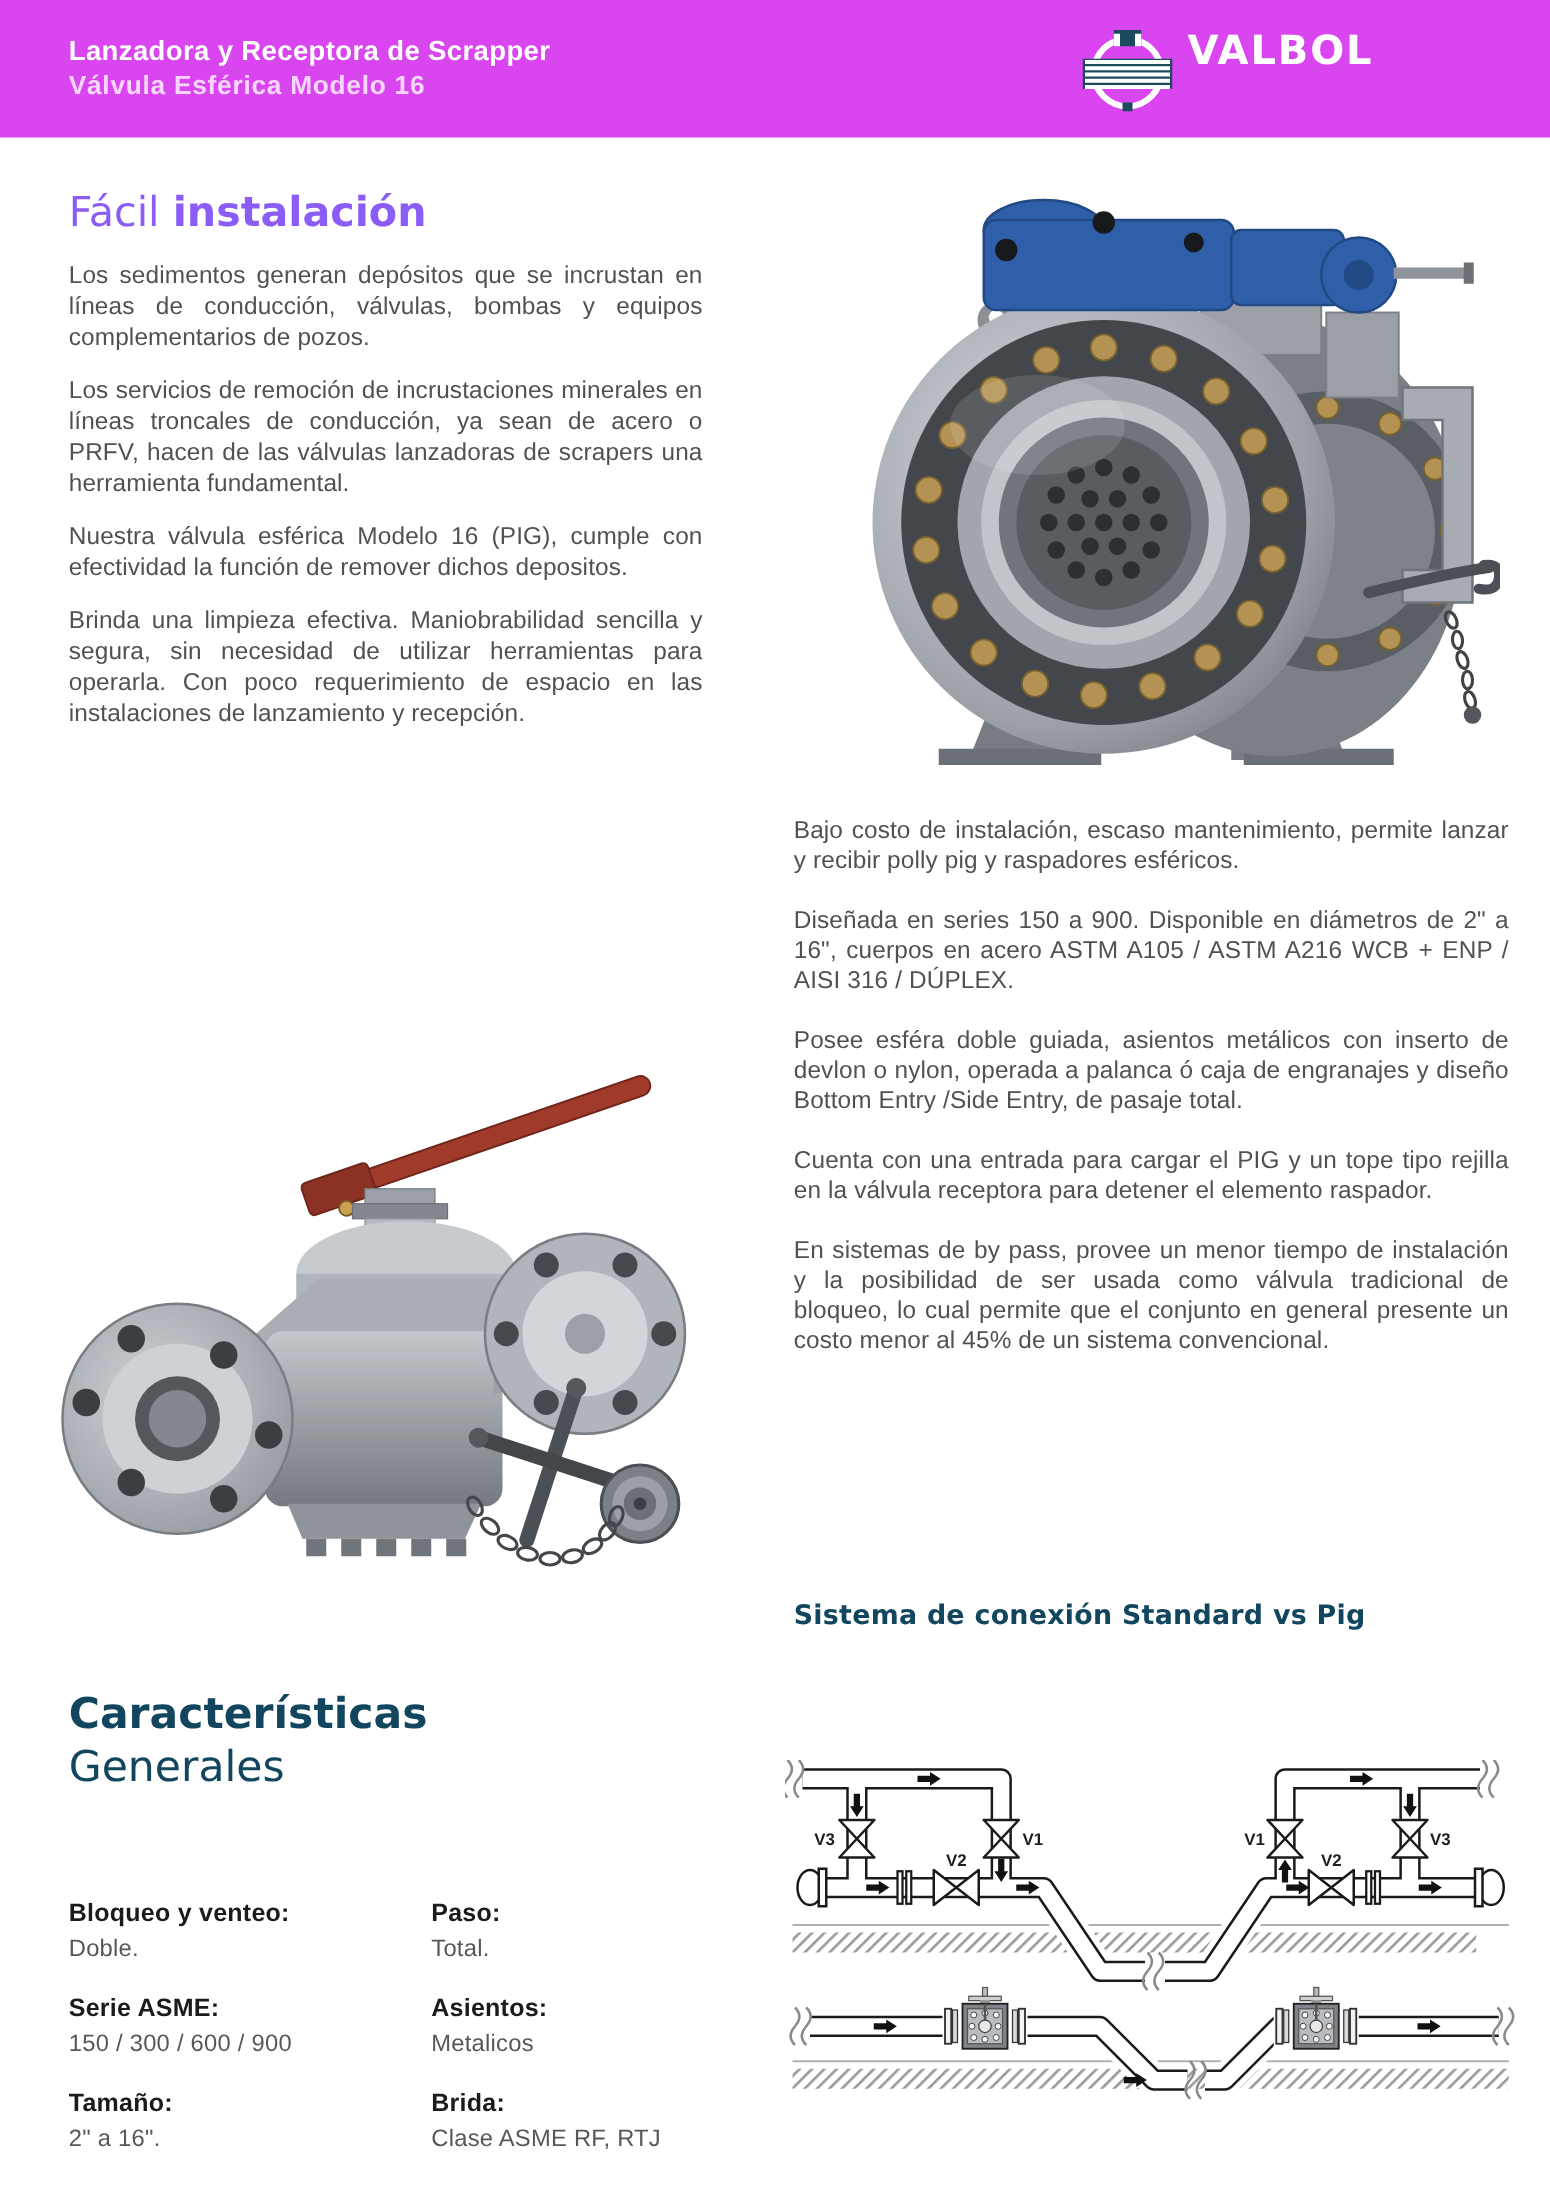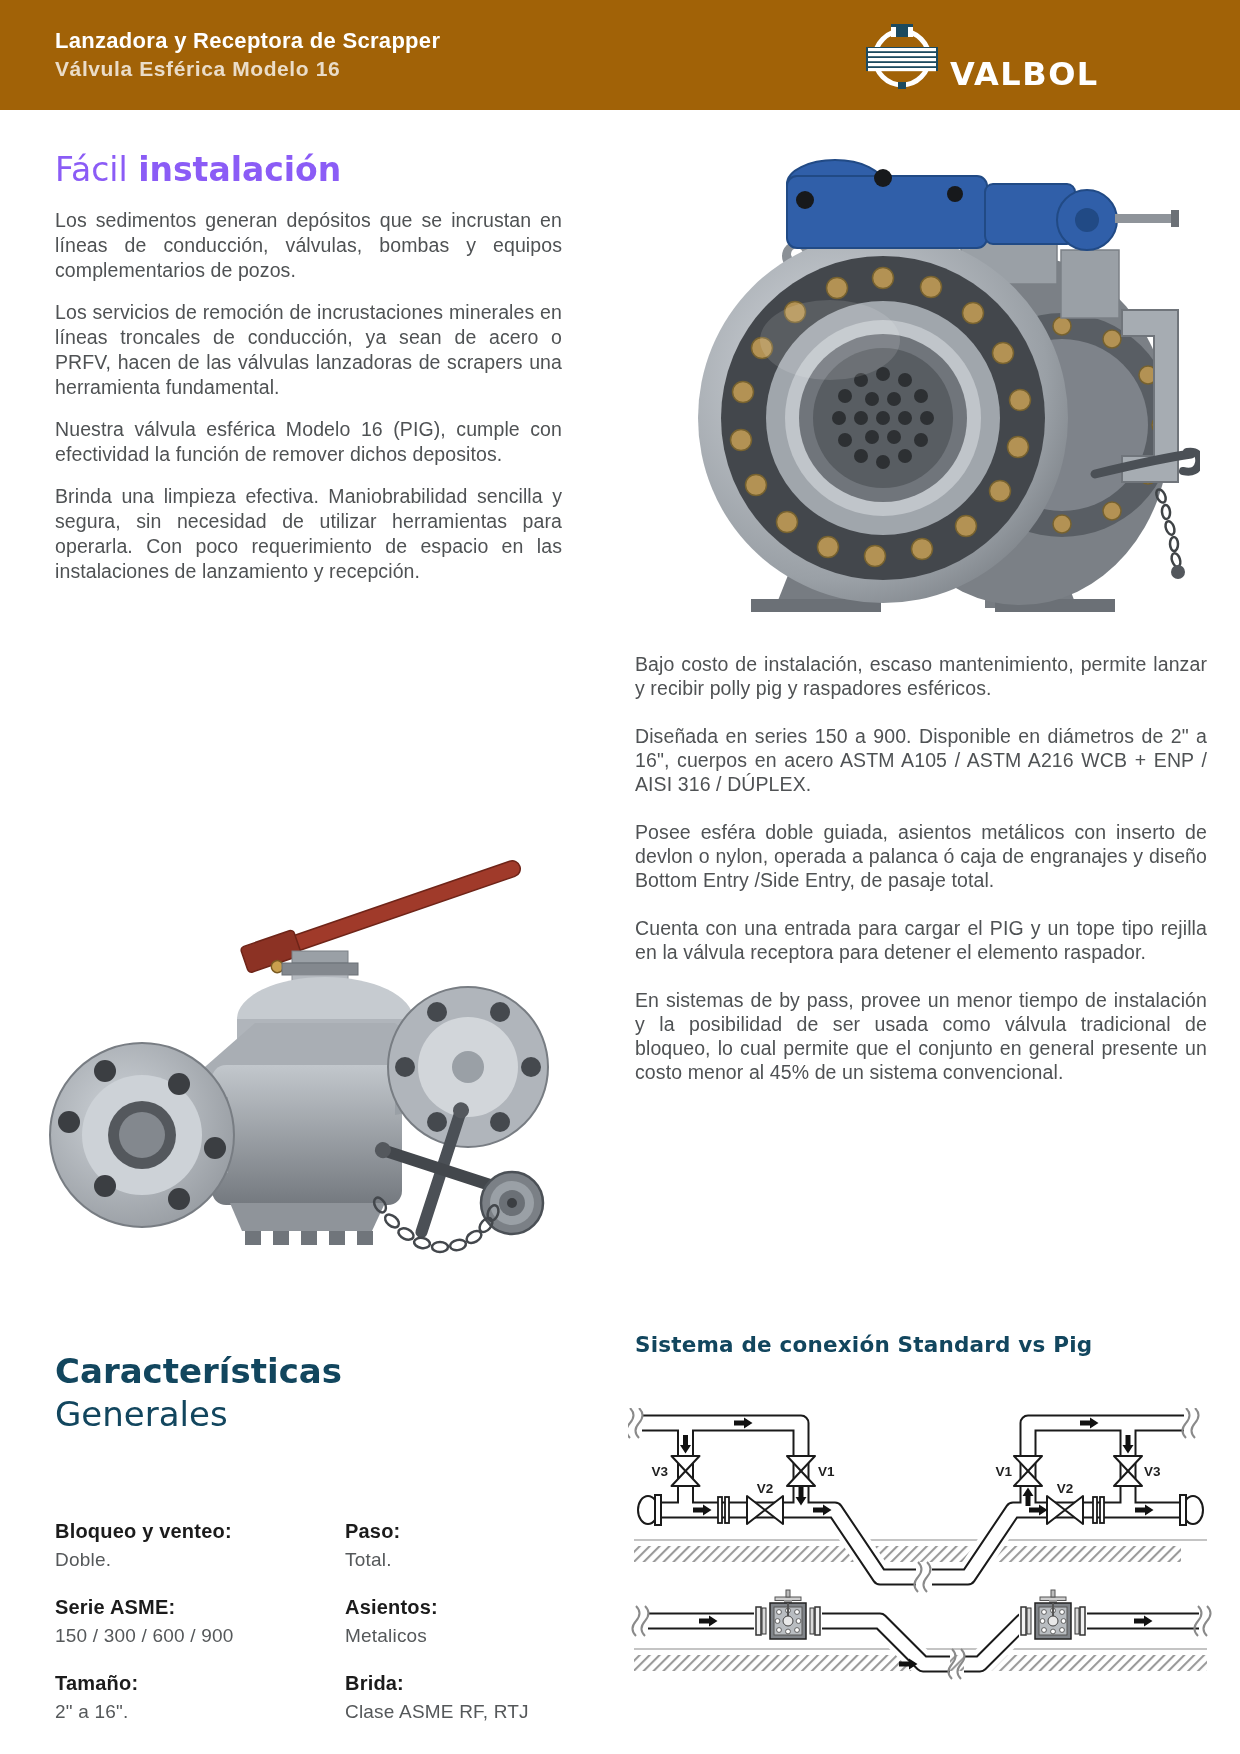--- a/index.html
+++ b/index.html
@@ -1,32 +1,32 @@
 <!DOCTYPE html>
 <html><head>
 <meta charset="utf-8">
 <style>
   html,body{margin:0;padding:0;}
   body{
     width:1240px;height:1754px;position:relative;background:#ffffff;
     font-family:"Liberation Sans",sans-serif;overflow:hidden;
   }
   .header{
-    position:absolute;left:0;top:0;width:1240px;height:110px;background:#a16207;
+    position:absolute;left:0;top:0;width:1240px;height:110px;background:#d946ef;
   }
   .h-title{
     position:absolute;left:55px;top:28px;font-size:22px;font-weight:700;
     color:#ffffff;letter-spacing:.3px;
   }
   .h-sub{
     position:absolute;left:55px;top:57px;font-size:21px;font-weight:700;
     color:rgba(255,255,255,.78);letter-spacing:.6px;
   }
   .brand{
-    position:absolute;left:866px;top:21px;display:flex;align-items:flex-end;gap:12px;
+    position:absolute;left:866px;top:21px;display:flex;align-items:flex-start;gap:12px;
   }
   .brand-name{
     color:#ffffff;font-size:32px;font-weight:700;letter-spacing:1.5px;
     font-family:"DejaVu Sans",sans-serif;
   }
   .sec{position:absolute;}
   .sec-title{
     margin:0 0 18px 0;color:#8b5cf6;font-size:33px;font-weight:400;line-height:40px;
     font-family:"DejaVu Sans",sans-serif;
   }
@@ -44,21 +44,21 @@
   .install-col{left:55px;top:150px;width:507px;}
   .costs-col{left:635px;top:652px;width:572px;}
   .feat-col{left:55px;top:1350px;width:460px;}
   .specs{
     position:absolute;left:55px;top:1520px;width:500px;
     display:grid;grid-template-columns:290px 210px;row-gap:25px;
   }
   .spec-label{font-size:20px;font-weight:700;color:#1b1b1b;margin-bottom:6px;letter-spacing:.2px;}
   .spec-value{font-size:19px;color:#55585a;letter-spacing:.2px;}
   .diagram-title{
-    position:absolute;left:635px;top:1332px;font-size:21.5px;font-weight:700;
+    position:absolute;left:635px;top:1280px;font-size:21.5px;font-weight:700;
     color:#12465e;letter-spacing:.2px;font-family:"DejaVu Sans",sans-serif;
   }
   svg{display:block;}
   .abs{position:absolute;}
 </style>
 </head>
 <body>
 
 <div class="header">
   <div class="h-title">Lanzadora y Receptora de Scrapper</div>

